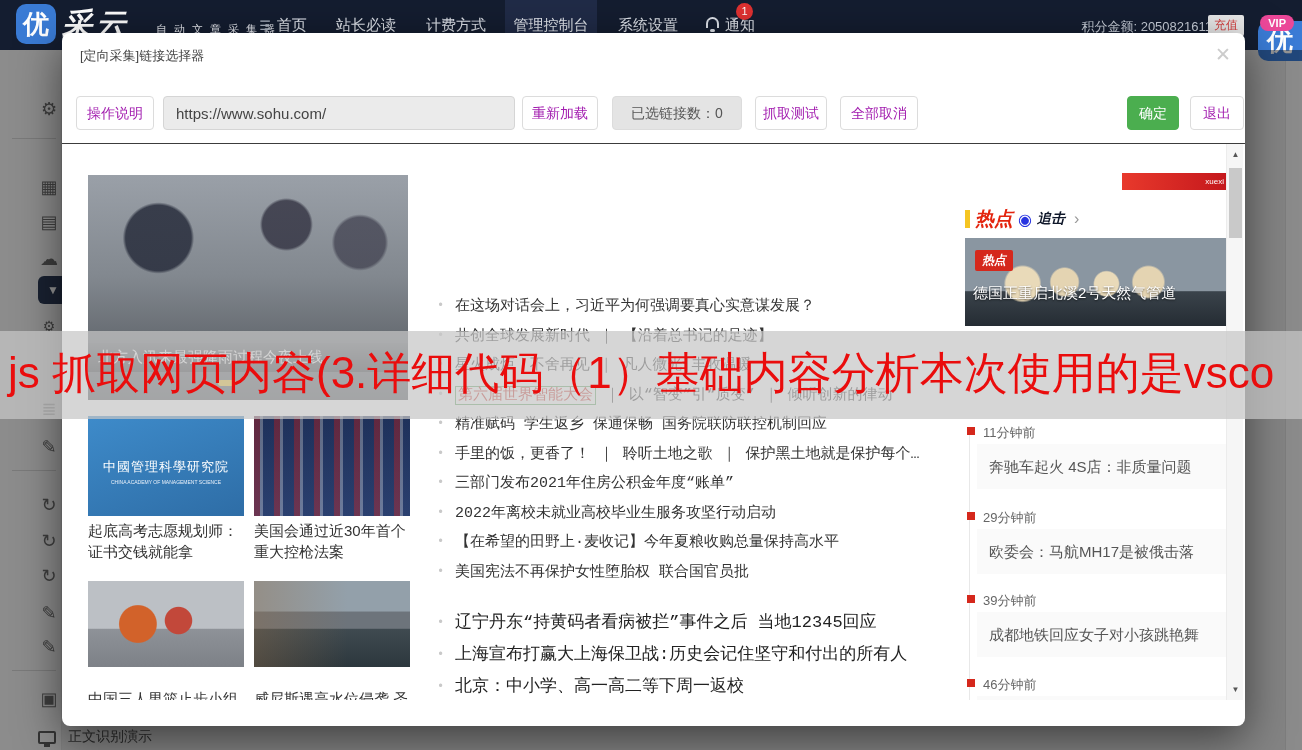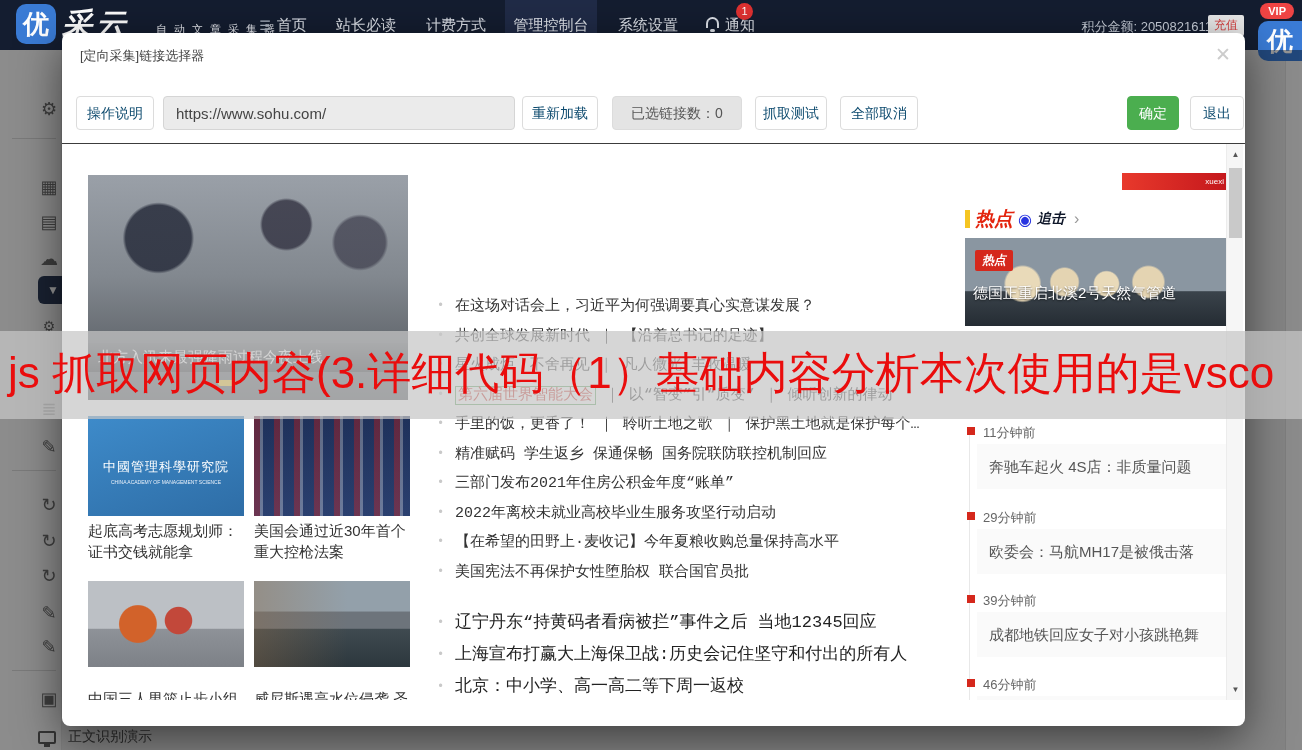--- a/index.html
+++ b/index.html
@@ -19,21 +19,21 @@
   .nav-item.active{ background:#202b47; }
   .hamburger{ display:inline-block; margin-right:6px; color:#aeb6c6; font-size:13px;}
   .bell{ position:absolute; left:706px; top:17px; width:13px; height:11px;
          border:2px solid #dfe3ea; border-bottom:none; border-radius:7px 7px 0 0;}
   .bell::after{ content:""; position:absolute; left:2px; bottom:-4px; width:5px; height:3px; background:#dfe3ea; border-radius:2px;}
   .badge{ position:absolute; left:736px; top:3px; min-width:17px; height:17px; background:#e03131; color:#fff;
           font-size:11px; border-radius:9px; text-align:center; line-height:17px; padding:0 2px;}
   .credit{ position:absolute; right:90px; top:18px; color:#ccd2dd; font-size:13px;}
   .recharge{ position:absolute; right:58px; top:15px; background:#e9e9e9; color:#d43c3c; font-size:12px;
              padding:2px 6px; border-radius:2px; cursor:pointer;}
-  .vip-pill{ position:absolute; right:8px; top:3px; background:#ef4444; color:#fff; font-size:11px; font-weight:bold;
+  .vip-pill{ position:absolute; right:8px; top:15px; background:#ec4899; color:#fff; font-size:11px; font-weight:bold;
              padding:2px 8px; border-radius:9px; z-index:2;}
   .corner-logo{ position:absolute; right:0px; top:21px; width:44px; height:40px; background:#3a7bd5;
              border-radius:10px 0 0 10px; color:#fff; font-size:26px; font-weight:bold; text-align:center; line-height:40px;}
 
   
   .page-under{ position:absolute; left:0; top:50px; width:1302px; height:700px; background:#e3e3e3; z-index:1;}
   .side-rail{ position:absolute; left:0; top:0; width:62px; height:700px; background:#f1f1f1; border-right:1px solid #dcdcdc;}
   .side-icon{ position:absolute; left:36px; width:26px; text-align:center; color:#6b6b6b; font-size:18px;}
   .side-divider{ position:absolute; left:12px; width:44px; border-top:1px solid #d2d2d2;}
   .side-tile{ position:absolute; left:38px; width:30px; height:28px; background:#2b3a55; border-radius:6px;
@@ -43,21 +43,21 @@
   .monitor-glyph::after{ content:""; position:absolute; left:4px; bottom:-5px; width:6px; height:3px; background:#5a5a5a;}
   .right-rail{ position:absolute; right:0; top:0; width:17px; height:700px; background:#f0f0f0; border-left:1px solid #d8d8d8;}
   .dim{ position:absolute; left:0; top:50px; width:1302px; height:700px; background:rgba(0,0,0,0.42); z-index:10;}
 
   
   .modal{ position:absolute; left:62px; top:33px; width:1183px; height:693px; background:#fff;
           border-radius:8px; box-shadow:0 12px 45px rgba(0,0,0,.55); z-index:20;}
   .modal-title{ position:absolute; left:18px; top:14px; font-size:13px; color:#444;}
   .modal-close{ position:absolute; right:14px; top:10px; color:#ccc; font-size:19px; cursor:pointer;}
   .tb-btn{ position:absolute; top:63px; height:34px; background:#fff; border:1px solid #dcdcdc; border-radius:4px;
-           font-size:14px; color:#0c4a6e; text-align:center; line-height:32px; cursor:pointer;}
+           font-size:14px; color:#a21caf; text-align:center; line-height:32px; cursor:pointer;}
   .tb-url{ position:absolute; top:63px; left:101px; width:352px; height:34px; background:#ebebeb;
            border:1px solid #d5d5d5; border-radius:4px; font-size:15px; color:#444; padding:0 12px;
            font-family:"Liberation Sans",sans-serif;}
   .tb-count{ background:#e4e4e4; color:#555; cursor:default;}
   .tb-confirm{ background:#4bae4f; border-color:#4bae4f; color:#fff;}
   .tb-divider{ position:absolute; left:0; top:110px; width:100%; border-top:1px solid #3c3c3c;}
 
   
   .webview{ position:absolute; left:0; top:111px; width:1183px; height:556px; overflow:hidden; background:#fff;}
 
@@ -222,22 +222,22 @@
                       linear-gradient(180deg,#93a0aa 0 35%, #6d747b 36% 55%, #3f4a50 56%, #2c373d 100%);"></div>
 
       <div class="photo-cap" style="left:26px; top:544px;">中国三人男篮止步小组赛</div>
       <div class="photo-cap" style="left:192px; top:544px;">威尼斯遇高水位侵袭 圣</div>
 
       <ul class="headlines">
         <li>在这场对话会上，习近平为何强调要真心实意谋发展？</li>
         <li>共创全球发展新时代 ｜ 【沿着总书记的足迹】</li>
         <li>星火成炬｜不舍再见 ｜ 凡人微光|丰收温暖</li>
         <li><span class="sel-link">第六届世界智能大会</span><span> ｜ 以“智变”引“质变” ｜ 倾听创新的律动</span></li>
+        <li>精准赋码 学生返乡 保通保畅 国务院联防联控机制回应</li>
         <li>手里的饭，更香了！ ｜ 聆听土地之歌 ｜ 保护黑土地就是保护每个…</li>
-        <li>精准赋码 学生返乡 保通保畅 国务院联防联控机制回应</li>
         <li>三部门发布2021年住房公积金年度“账单”</li>
         <li>2022年离校未就业高校毕业生服务攻坚行动启动</li>
         <li>【在希望的田野上·麦收记】今年夏粮收购总量保持高水平</li>
         <li>美国宪法不再保护女性堕胎权 联合国官员批</li>
         <li class="big gap">辽宁丹东“持黄码者看病被拦”事件之后 当地12345回应</li>
         <li class="big">上海宣布打赢大上海保卫战:历史会记住坚守和付出的所有人</li>
         <li class="big">北京：中小学、高一高二等下周一返校</li>
 
       </ul>
 

